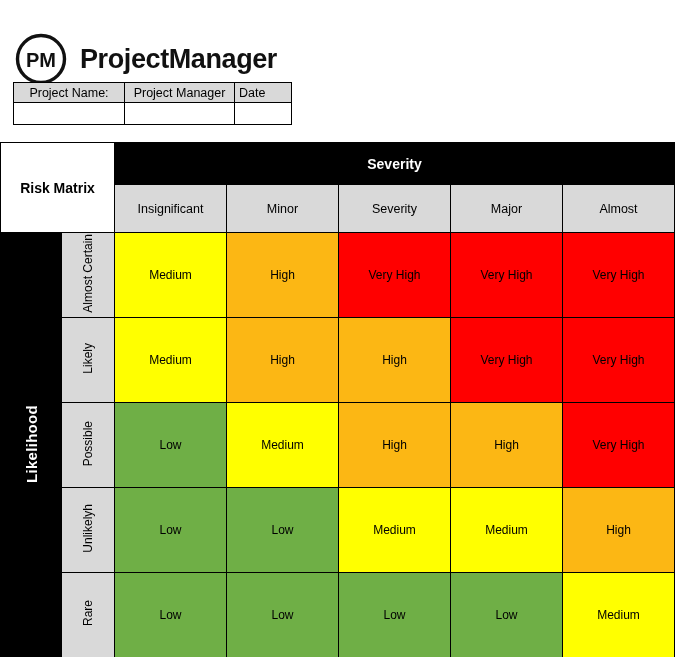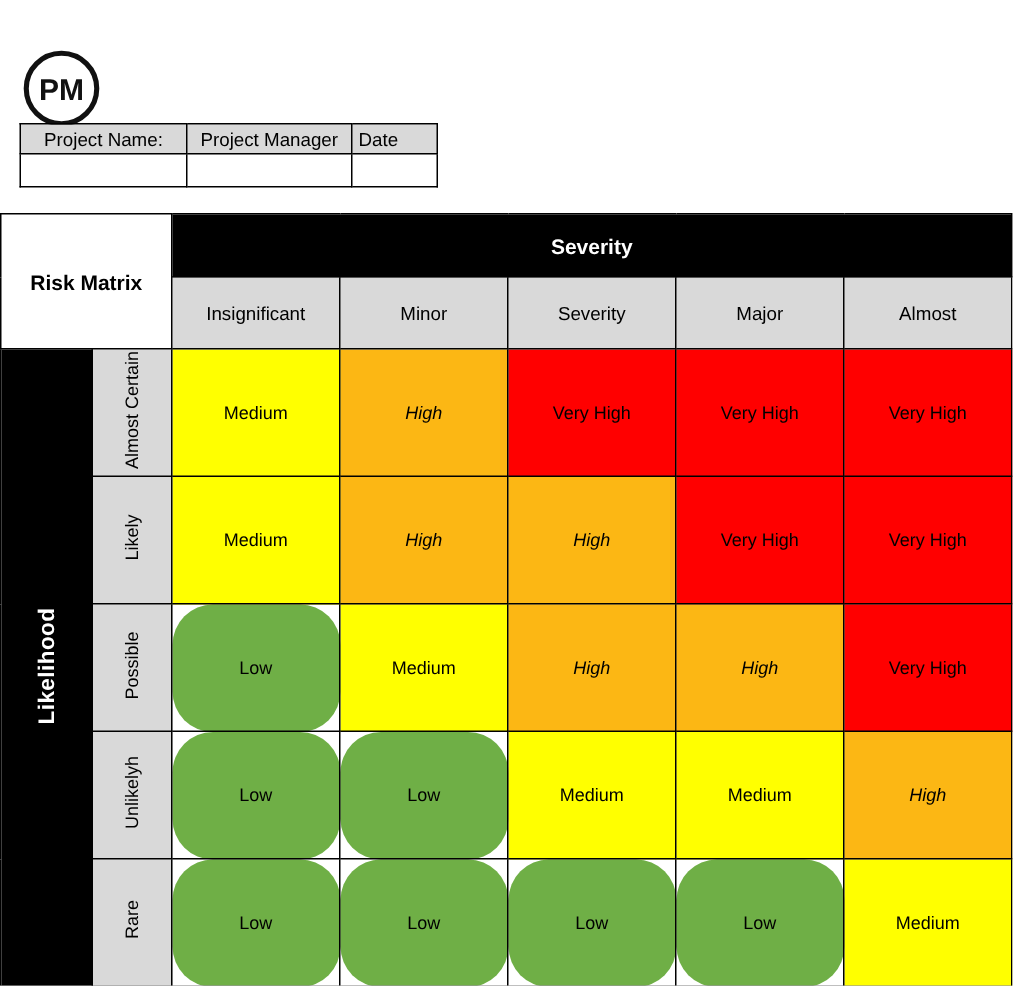--- a/index.html
+++ b/index.html
@@ -124,33 +124,34 @@
   .vtext-axis {
     font-weight: bold;
     font-size: 15px;
     letter-spacing: 0.3px;
   }
   .vtext-row {
     font-size: 12px;
   }
 
   
-  .lv-low       { background: #6faf46; border-radius: 27px; }
+  .lv-low       { background: #6faf46; }
   .lv-medium    { background: #ffff00; }
-  .lv-high      { background: #fcb714; font-style: italic; }
+  .lv-high      { background: #fcb714; }
   .lv-very-high { background: #ff0000; margin-top: 22px; }
 </style>
 </head>
 <body>
 
 <div class="brand">
   <svg class="brand-mark" viewBox="0 0 54 54">
     <circle cx="27" cy="27" r="23.5" fill="none" stroke="#111111" stroke-width="3.4"></circle>
     <text x="27" y="34.5" text-anchor="middle" font-family="Liberation Sans, sans-serif" font-size="20" font-weight="bold" fill="#111111">PM</text>
   </svg>
+  <div class="brand-name">ProjectManager</div>
 </div>
 
 <table class="info-table">
   <colgroup>
     <col class="col-pname">
       <col class="col-pmgr">
       <col class="col-date">
   </colgroup>
   <tbody>
     <tr class="info-head">

